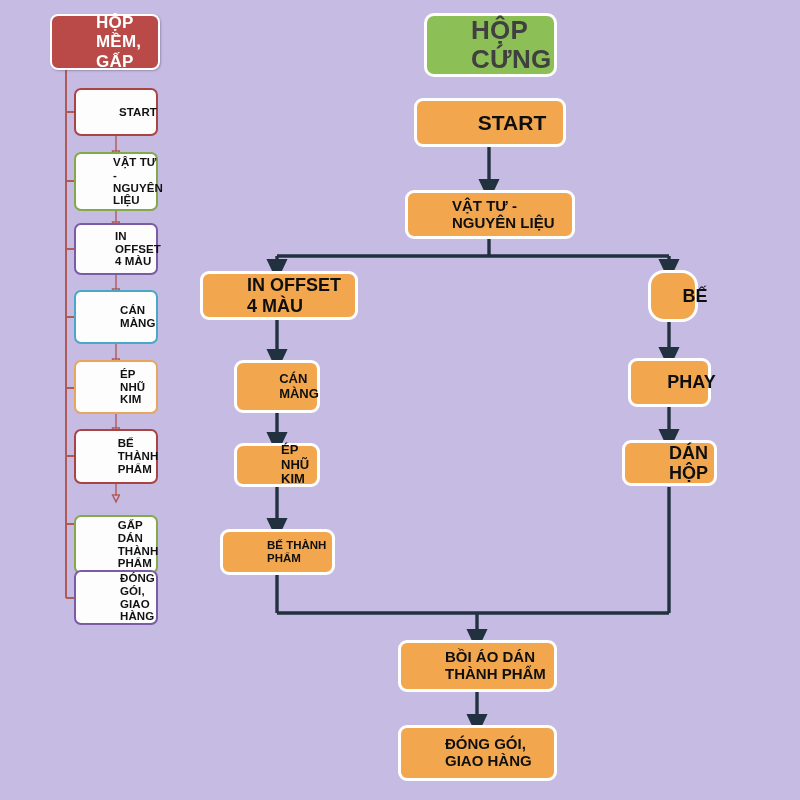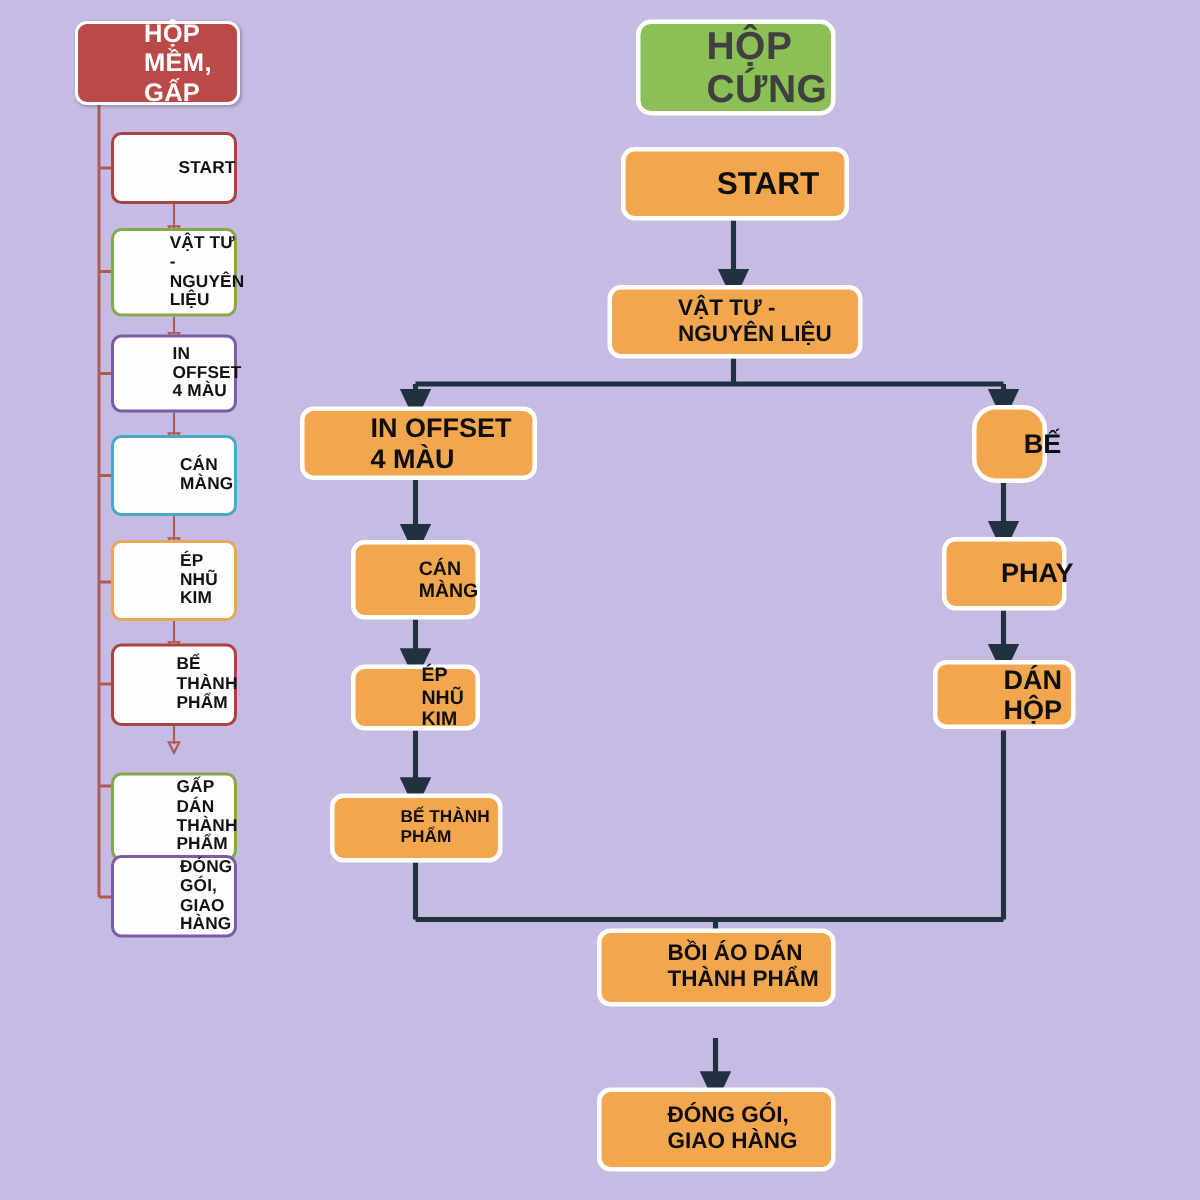--- a/index.html
+++ b/index.html
@@ -183,17 +183,17 @@
   <div class="node onode s-sm" style="left:234px; top:443px; width:86px; height:44px;">ÉP NHŨ KIM</div>
 
   <div class="node onode s-xs" style="left:220px; top:529px; width:115px; height:46px;">BẾ THÀNH PHẨM</div>
 
   <div class="node onode s-lg" style="left:648px; top:270px; width:23px; height:52px;border-radius:16px;">BẾ</div>
 
   <div class="node onode s-lg" style="left:628px; top:358px; width:83px; height:49px;">PHAY</div>
 
   <div class="node onode s-lg" style="left:622px; top:440px; width:95px; height:46px;">DÁN HỘP</div>
 
-  <div class="node onode s-md" style="left:398px; top:619px; width:159px; height:52px;">BỒI ÁO DÁN THÀNH PHẨM</div>
+  <div class="node onode s-md" style="left:398px; top:640px; width:159px; height:52px;">BỒI ÁO DÁN THÀNH PHẨM</div>
 
   <div class="node onode s-md" style="left:398px; top:725px; width:159px; height:56px;">ĐÓNG GÓI, GIAO HÀNG</div>
 
 </div>
 
 </body></html>

